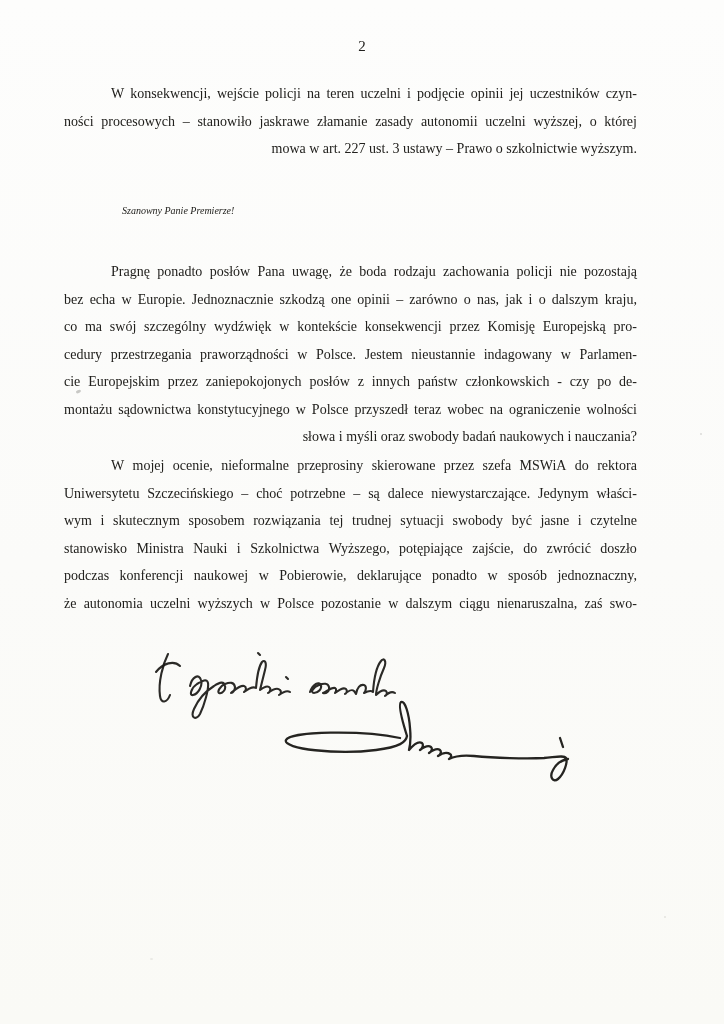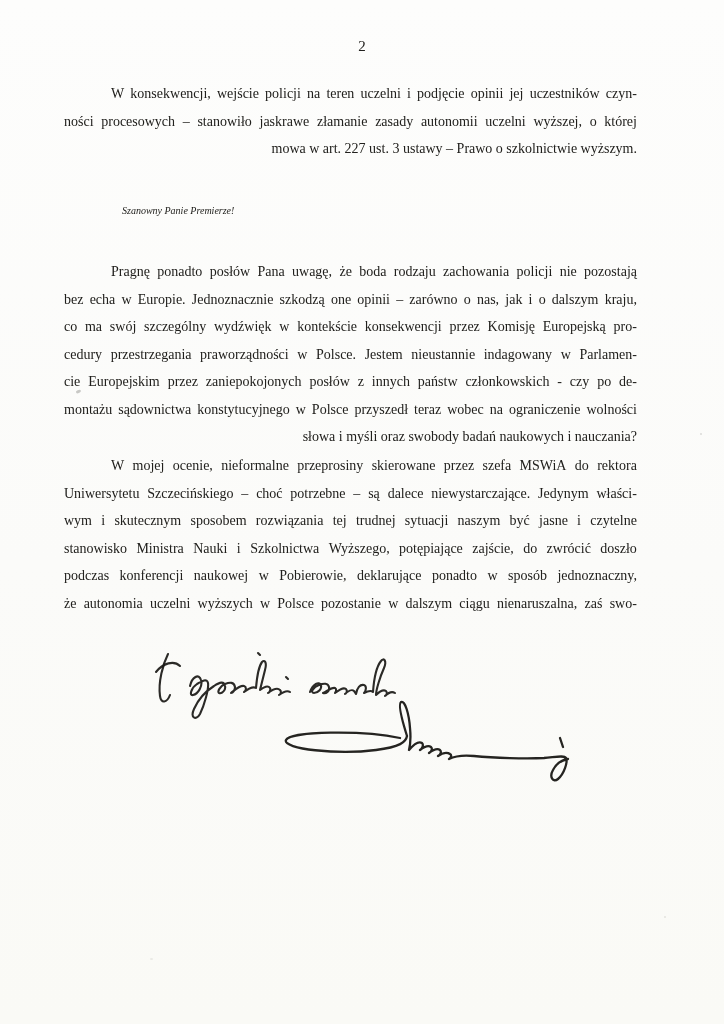--- a/index.html
+++ b/index.html
@@ -220,21 +220,21 @@
       </div>
     <div class="line">
         <span>wym</span>
         <span>i</span>
         <span>skutecznym</span>
         <span>sposobem</span>
         <span>rozwiązania</span>
         <span>tej</span>
         <span>trudnej</span>
         <span>sytuacji</span>
-        <span>naszym</span>
+        <span>swobody</span>
         <span>być</span>
         <span>jasne</span>
         <span>i</span>
         <span>czytelne</span>
       </div>
     <div class="line">
         <span>stanowisko</span>
         <span>Ministra</span>
         <span>Nauki</span>
         <span>i</span>

